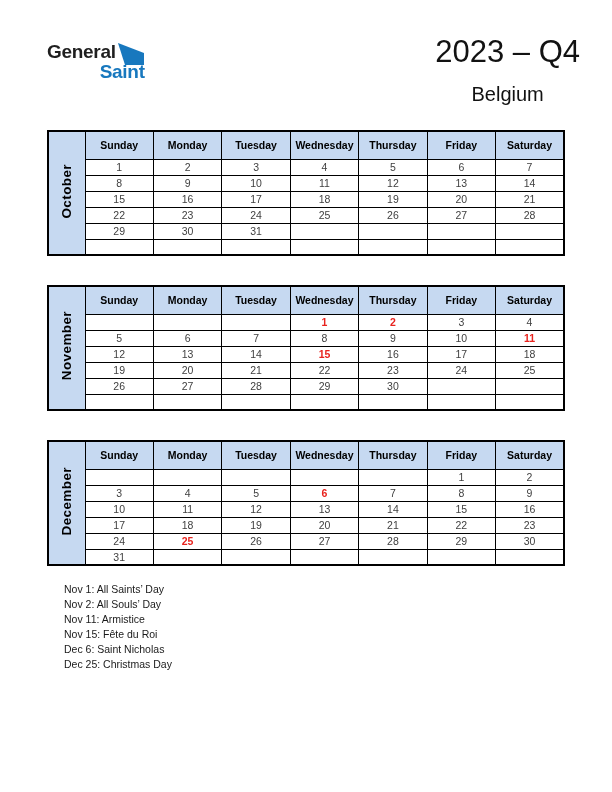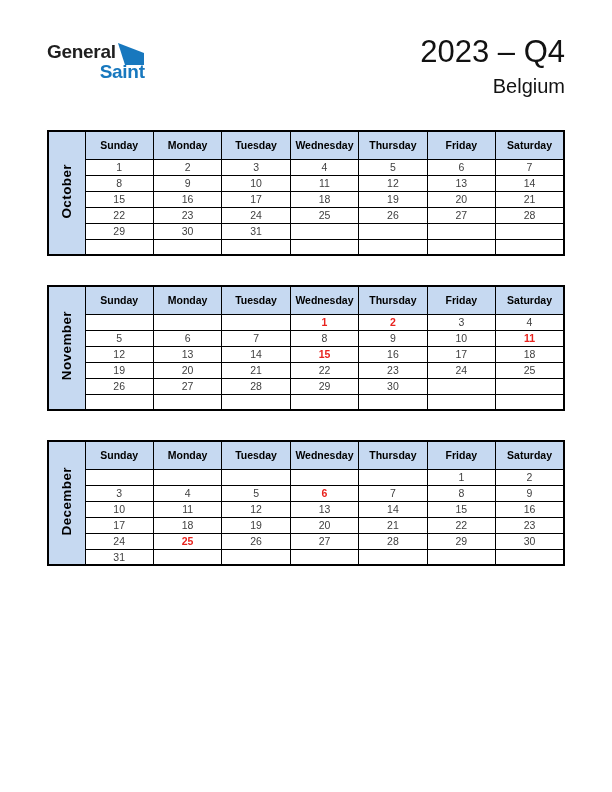--- a/index.html
+++ b/index.html
@@ -22,23 +22,23 @@
     line-height: 20px;
   }
   .logo-triangle { margin-left: 2px; margin-top: 1px; }
   .logo-word-bottom {
     font-size: 19px; font-weight: 600; letter-spacing: -0.3px;
     text-align: right; margin-top: -3px; line-height: 20px;
     color: var(--brand-blue);
   }
 
   
-  .titles { position: absolute; right: 47px; top: 34px; text-align: right; color: #121212; }
+  .titles { position: absolute; right: 32px; top: 34px; text-align: center; color: #121212; }
   .main-title { font-size: 31px; font-weight: 400; line-height: 36px; }
-  .sub-title  { font-size: 20px; font-weight: 400; line-height: 24px; margin-top: 4px; }
+  .sub-title  { font-size: 20px; font-weight: 400; line-height: 24px; margin-top: 12px; }
 
   
   .tables { position: absolute; left: 47px; top: 0; width: 518px; }
   .month { position: absolute; left: 0; }
   .month:nth-child(1) { top: 130px; }
   .month:nth-child(2) { top: 285px; }
   .month:nth-child(3) { top: 440px; }
 
   table.cal {
     border-collapse: collapse;
@@ -314,14 +314,22 @@
               <td class="date"></td>
               <td class="date"></td>
               <td class="date"></td>
               <td class="date"></td>
             </tr>
           </tbody>
         </table>
       </div>
     </div>
 
+  <div class="holidays">
+      <div class="holiday-item">Nov 1: All Saints’ Day</div>
+      <div class="holiday-item">Nov 2: All Souls’ Day</div>
+      <div class="holiday-item">Nov 11: Armistice</div>
+      <div class="holiday-item">Nov 15: Fête du Roi</div>
+      <div class="holiday-item">Dec 6: Saint Nicholas</div>
+      <div class="holiday-item">Dec 25: Christmas Day</div>
+    </div>
 
 </div>
 
 </body></html>

